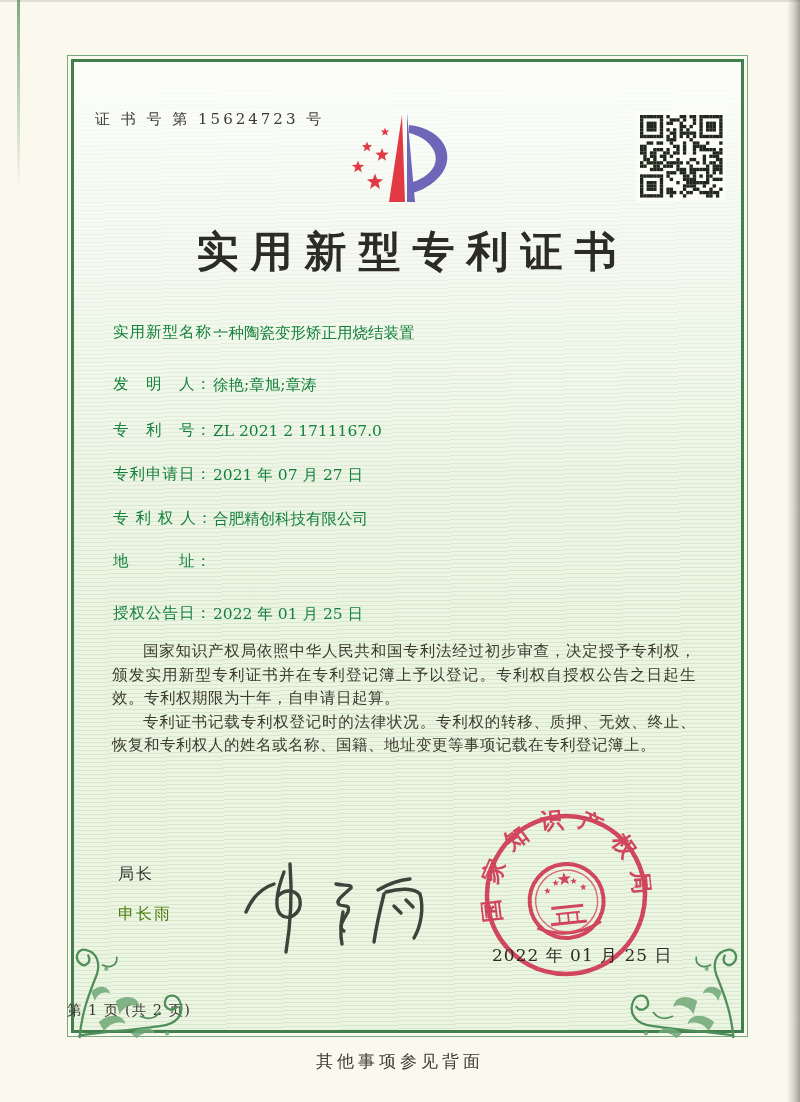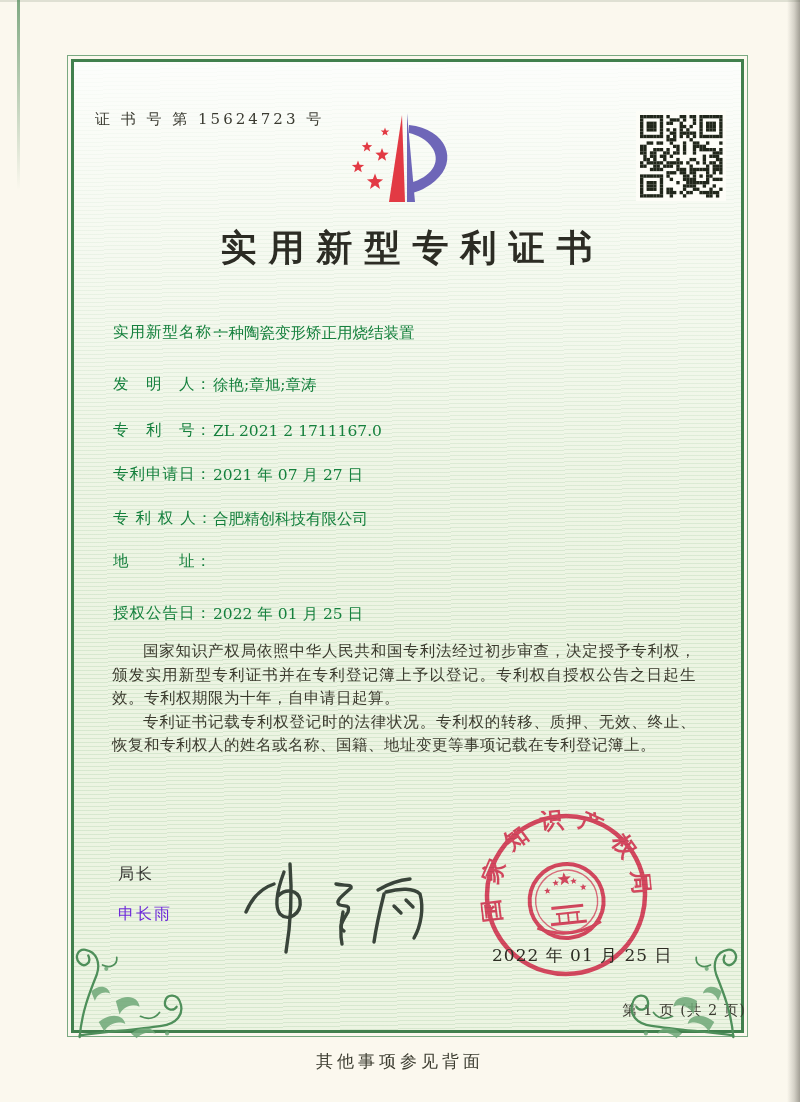--- a/index.html
+++ b/index.html
@@ -22,38 +22,38 @@
   .frame{left:67px;top:55px;width:679px;height:980px;border:1px solid #79a981;background:transparent;}
   .frame-inner{position:absolute;left:3px;top:3px;right:3px;bottom:3px;border:3px solid #41804d;}
   .cert-bg{position:absolute;left:6px;top:6px;right:6px;bottom:6px;
     background:
       linear-gradient(180deg, rgba(255,255,255,0.88) 0%, rgba(255,255,255,0.55) 16%, rgba(255,255,255,0.12) 42%, rgba(255,255,255,0) 60%),
       repeating-linear-gradient(179deg, rgba(128,182,128,0.20) 0px, rgba(128,182,128,0.20) 1px, rgba(248,252,245,0) 1px, rgba(248,252,245,0) 4px),
       #ecf4e2;}
 
   .cert-number{left:95px;top:110px;font-size:15px;letter-spacing:3px;color:#3a3a30;}
 
-  .title{left:67px;top:224px;width:679px;text-align:center;font-size:36px;font-weight:600;
+  .title{left:67px;top:224px;width:679px;text-align:center;font-size:42px;font-weight:600;
     letter-spacing:12px;color:#2c2c24;text-indent:12px;}
 
   .field-row{left:113px;width:600px;height:24px;font-size:15.5px;color:#15803d;}
   .field-label{position:absolute;left:0;top:0;white-space:pre;letter-spacing:1px;}
   .field-value{position:absolute;left:100px;top:0;width:482px;line-height:23px;}
   .grant-group2{position:absolute;left:317px;top:0;white-space:pre;}
 
   .body-text{left:112px;top:640px;width:584px;font-size:15.5px;line-height:23.5px;
     text-align:justify;color:#3b3b2e;letter-spacing:0.5px;}
   .body-text p{margin:0;text-indent:2em;}
 
   .sig-title{left:118px;top:864px;font-size:16px;font-family:"DejaVu Sans",sans-serif;color:#343430;letter-spacing:2px;}
-  .sig-name{left:118px;top:904px;font-size:16px;font-family:Liberation Mono, monospace;color:#6d28d9;letter-spacing:2px;}
+  .sig-name{left:118px;top:904px;font-size:16px;font-family:Liberation Mono, monospace;color:#4d7c0f;letter-spacing:2px;}
 
   .seal-date{left:492px;top:944px;font-size:17px;letter-spacing:1px;color:#2d2d24;z-index:6;}
 
-  .page-indicator{left:67px;top:1001px;width:679px;text-align:right;font-size:14.5px;color:#3a3a30;letter-spacing:1px;}
+  .page-indicator{left:67px;top:1001px;width:679px;text-align:left;font-size:14.5px;color:#3a3a30;letter-spacing:1px;}
   .back-note{left:0;top:1050px;width:800px;text-align:center;font-size:17px;color:#3d3d31;letter-spacing:4px;}
 
   .qr-box{left:636px;top:111px;width:90px;height:90px;background:#fdfdf7;z-index:3;}
 
   svg{display:block;}
 </style>
 </head>
 <body>
 
 <div class="abs scan-edge-top"></div>

